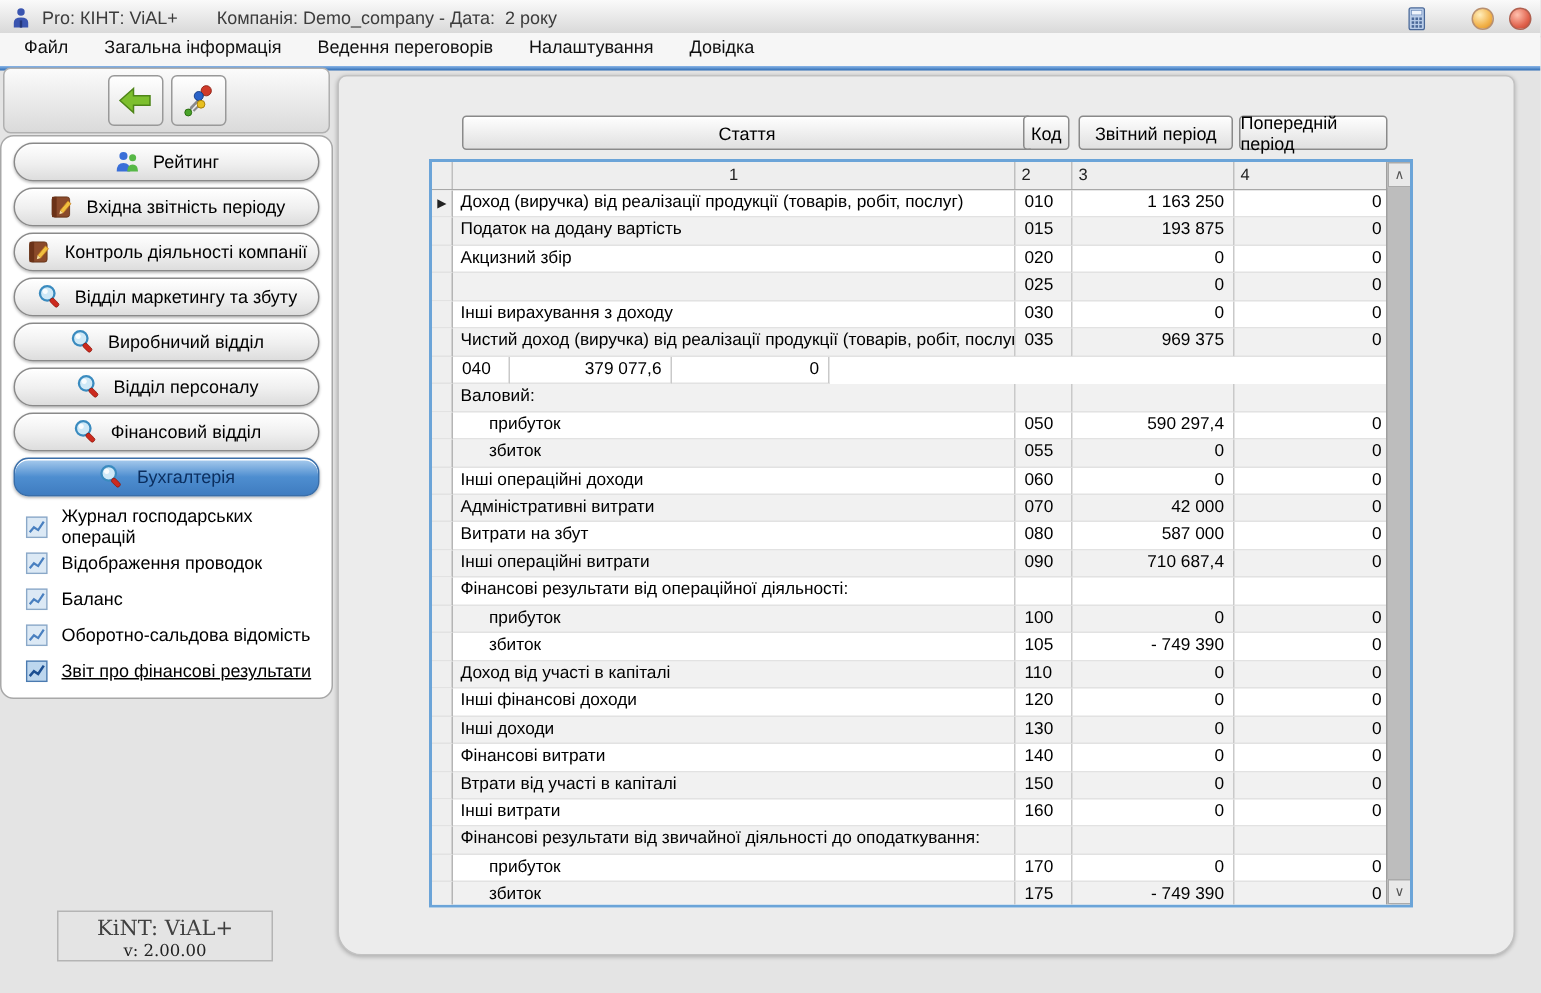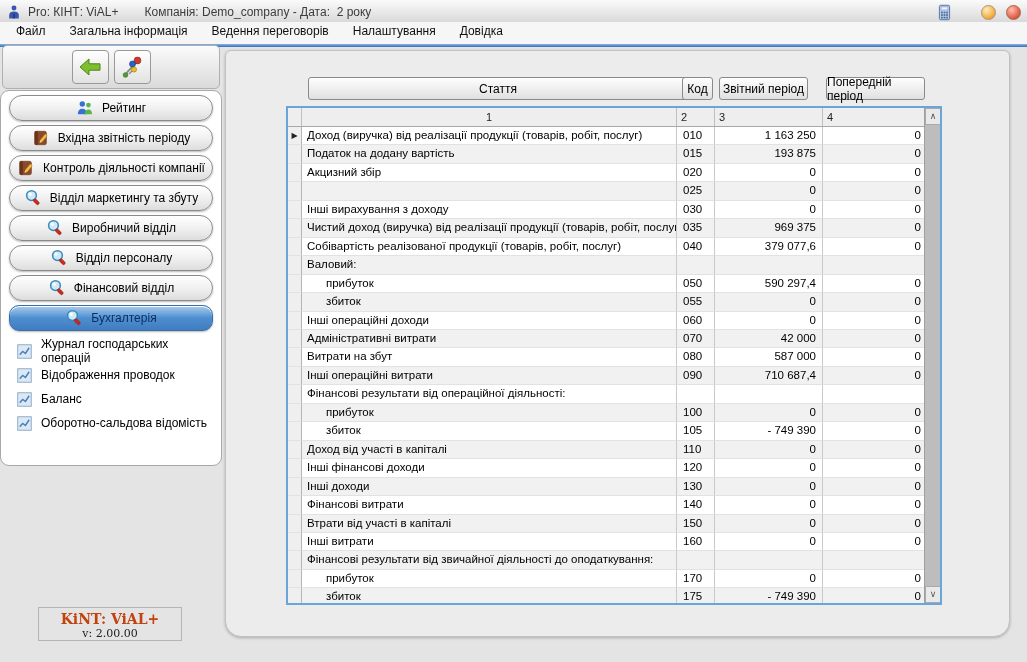--- a/index.html
+++ b/index.html
@@ -46,35 +46,35 @@
   .side-btn.selected { background:linear-gradient(#aacdee,#4e8ed0 50%,#3f7cc0);
     border-color:#3a6ea8; color:#0b2e5e; border-radius:10px; }
   .sub-list { margin-top:8px; padding-left:16px; }
   .sub-item { height:24px; display:flex; align-items:center; gap:9px;
     font-size:12px; color:#000; cursor:pointer; }
   .sub-item svg { width:15px; height:15px; flex:0 0 auto; }
   .sub-item.active .sub-label { text-decoration:underline; }
 
   .version-box { position:absolute; left:38px; top:607px; width:144px; height:34px;
     border:1px solid #b4b4b4; text-align:center; padding-top:3px; }
-  .version-title { font-family:"DejaVu Serif", serif; font-weight:bold; font-size:14px; color:#c2410c; }
+  .version-title { font-family:"DejaVu Serif", serif; font-weight:normal; font-size:14px; color:#404040; }
   .version-num { font-family:"DejaVu Serif", serif; font-size:11px; color:#222; }
 
   
   .main-panel { position:absolute; left:225px; top:50px; width:785px; height:587px;
     background:#ececec; border:1px solid #c2c2c2; border-radius:6px 6px 16px 16px;
     box-shadow:0 1px 3px rgba(0,0,0,.25); }
 
   .hdr-btn { position:absolute; top:26px; height:23px;
     background:linear-gradient(#fefefe,#e0e0e0); border:1px solid #8a8a8a; border-radius:3px;
     box-shadow:inset 0 1px 0 #fff; font-size:12px; color:#000;
     display:flex; align-items:center; justify-content:center; cursor:pointer; }
   .hb-article { left:82px;  width:380px; }
   .hb-code    { left:456px; width:31px; }
-  .hb-current { left:493px; width:89px; }
+  .hb-current { left:493px; width:103px; }
   .hb-previous{ left:600px; width:99px; }
 
   
   .grid { position:absolute; left:60px; top:55px; width:656px; height:499px;
     border:2px solid #6ba4d8; background:#fff; overflow:hidden; }
   .num-row { display:flex; height:19px; background:#eeeeee; border-bottom:1px solid #a8a8a8; }
   .num-row .nc { font-size:11px; color:#222; border-right:1px solid #bfbfbf; line-height:18px; }
   .nc.ind  { width:14px; }
   .nc.c1   { width:375px; text-align:center; }
   .nc.c2   { width:38px;  padding-left:4px; }
@@ -262,20 +262,27 @@
           </svg>
           <span class="sub-label">Баланс</span>
         </div>
         <div class="sub-item">
           <svg viewBox="0 0 16 16">
             <rect x="0.8" y="0.8" width="14.4" height="14.4" fill="#dce9f5" stroke="#8aa8c8"></rect>
             <polyline points="3,11.5 6,8 9,10 13,4" fill="none" stroke="#4a80c0" stroke-width="1.6"></polyline>
           </svg>
           <span class="sub-label">Оборотно-сальдова відомість</span>
         </div>
+        <div class="sub-item active">
+          <svg viewBox="0 0 16 16">
+            <rect x="0.8" y="0.8" width="14.4" height="14.4" fill="#bcd6ee" stroke="#4a7ab0"></rect>
+            <polyline points="3,11.5 6,8 9,10 13,4" fill="none" stroke="#1c4f92" stroke-width="1.8"></polyline>
+          </svg>
+          <span class="sub-label">Звіт про фінансові результати</span>
+        </div>
       </div>
   </div>
 
   <div class="version-box">
     <div class="version-title">KiNT: ViAL+</div>
     <div class="version-num">v: 2.00.00</div>
   </div>
 
   <div class="main-panel">
     <div class="hdr-btn hb-article">Стаття</div>
@@ -329,21 +336,20 @@
           </div>
           <div class="trow alt">
             <span class="c ind"></span>
             <span class="c a">Чистий доход (виручка) від реалізації продукції (товарів, робіт, послуг)</span>
             <span class="c code">035</span>
             <span class="c num">969 375</span>
             <span class="c num2">0</span>
           </div>
           <div class="trow">
             <span class="c ind"></span>
-            <span class="c a">Собівартість реалізованої продукції (товарів, робіт, послуг)</span>
             <span class="c code">040</span>
             <span class="c num">379 077,6</span>
             <span class="c num2">0</span>
           </div>
           <div class="trow alt">
             <span class="c ind"></span>
             <span class="c a">Валовий:</span>
             <span class="c code"></span>
             <span class="c num"></span>
             <span class="c num2"></span>

